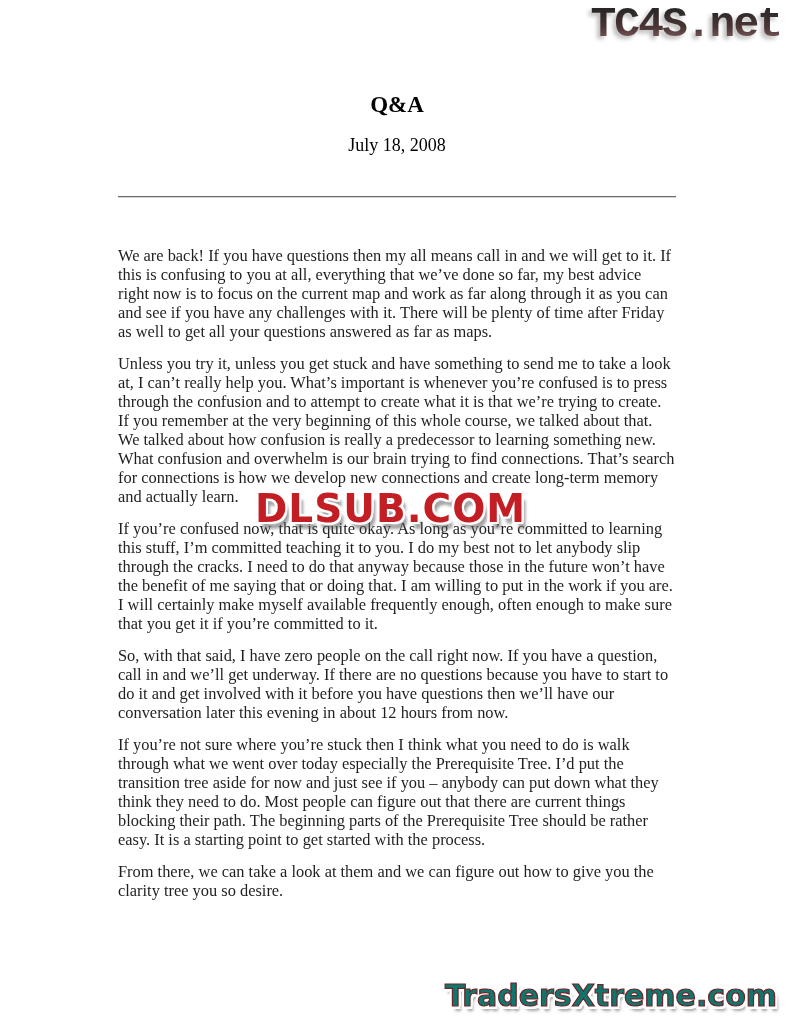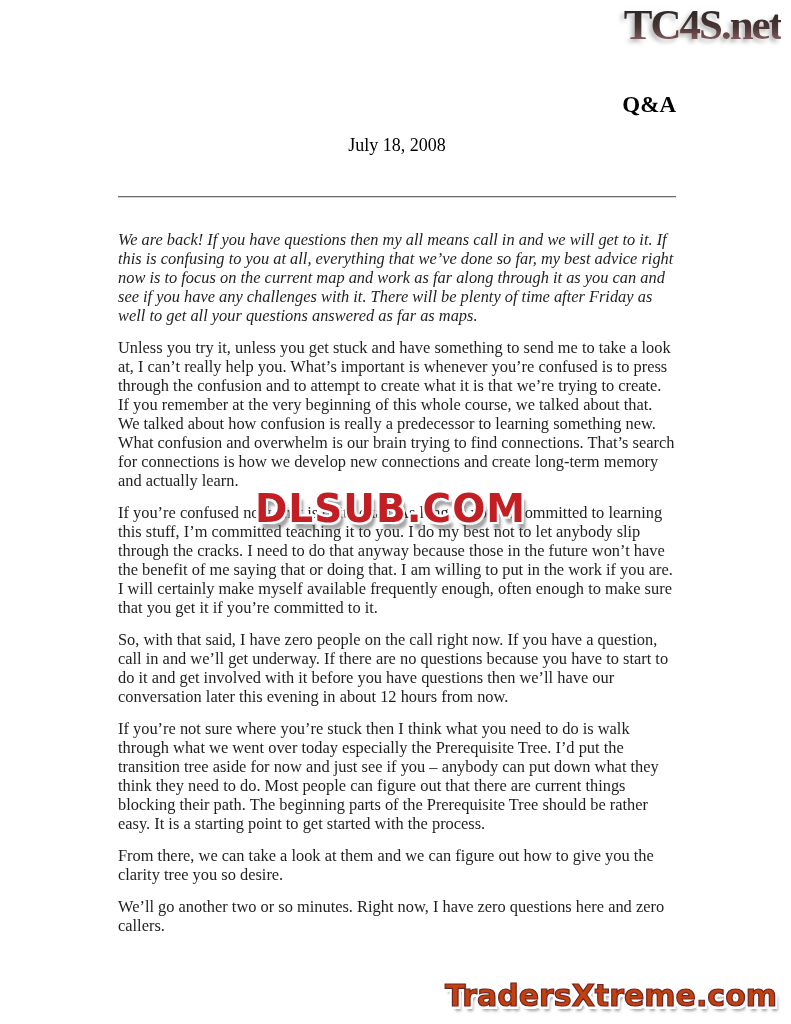--- a/index.html
+++ b/index.html
@@ -13,21 +13,21 @@
     overflow: hidden;
     font-family: "Liberation Serif", serif;
     color: #1f1f1f;
   }
 
   
   .tc4s-logo {
     position: absolute;
     top: 0px;
     right: 10px;
-    font-family: Liberation Serif, serif;
+    font-family: Liberation Mono, monospace;
     font-weight: bold;
     font-size: 43px;
     letter-spacing: -2px;
     color: #463636;
     white-space: nowrap;
   }
   @supports (-webkit-background-clip: text) {
     .tc4s-logo {
       background: linear-gradient(180deg, #242424 12%, #4a3535 55%, #956a6c 92%);
       -webkit-background-clip: text;
@@ -38,21 +38,21 @@
 
   
   .content {
     position: absolute;
     left: 118px;
     top: 0;
     width: 558px;
   }
   .doc-title {
     margin: 92px 0 0 0;
-    text-align: right;
+    text-align: center;
     font-size: 23px;
     font-weight: bold;
     color: #000;
   }
   .doc-date {
     margin-top: 17px;
     text-align: center;
     font-size: 18px;
     color: #000;
   }
@@ -62,21 +62,21 @@
     border: none;
     border-top: 1px solid #6b6b6b;
     border-bottom: 1px solid #d6d6d6;
   }
   .body-text p {
     margin: 0 0 13px 0;
     font-size: 16.4px;
     line-height: 19px;
     text-align: left;
   }
-  .body-text p.first { margin-top: 32px; font-style: italic; }
+  .body-text p.first { margin-top: 48px; }
 
   
   .watermark {
     position: absolute;
     left: 255px;
     top: 486px;
     font-family: "DejaVu Sans", sans-serif;
     font-weight: bold;
     font-size: 39px;
     letter-spacing: 1px;
@@ -92,21 +92,21 @@
 
   
   .txtreme-logo {
     position: absolute;
     top: 978px;
     right: 14px;
     font-family: "DejaVu Sans", sans-serif;
     font-weight: bold;
     font-size: 30px;
     letter-spacing: 0px;
-    color: #c2410c;
+    color: #0f766e;
     -webkit-text-stroke: 1.2px #6d2428;
     white-space: nowrap;
     text-shadow:
       -2.5px -2.5px 0 #ffffff, 2.5px -2.5px 0 #ffffff,
       -2.5px  2.5px 0 #ffffff, 2.5px  2.5px 0 #ffffff,
       -2.5px  0     0 #ffffff, 2.5px  0     0 #ffffff,
        0     -2.5px 0 #ffffff, 0      2.5px 0 #ffffff,
        3px 5px 3px rgba(100,100,100,0.6);
     text-align: right;
   }
@@ -125,21 +125,20 @@
 
     <hr class="rule">
 
     <div class="body-text">
       <p class="first">We are back! If you have questions then my all means call in and we will get to it. If this is confusing to you at all, everything that we’ve done so far, my best advice right now is to focus on the current map and work as far along through it as you can and see if you have any challenges with it. There will be plenty of time after Friday as well to get all your questions answered as far as maps.</p>
       <p>Unless you try it, unless you get stuck and have something to send me to take a look at, I can’t really help you. What’s important is whenever you’re confused is to press through the confusion and to attempt to create what it is that we’re trying to create. If you remember at the very beginning of this whole course, we talked about that. We talked about how confusion is really a predecessor to learning something new. What confusion and overwhelm is our brain trying to find connections. That’s search for connections is how we develop new connections and create long-term memory and actually learn.</p>
       <p>If you’re confused now, that is quite okay. As long as you’re committed to learning this stuff, I’m committed teaching it to you. I do my best not to let anybody slip through the cracks. I need to do that anyway because those in the future won’t have the benefit of me saying that or doing that. I am willing to put in the work if you are. I will certainly make myself available frequently enough, often enough to make sure that you get it if you’re committed to it.</p>
       <p>So, with that said, I have zero people on the call right now. If you have a question, call in and we’ll get underway. If there are no questions because you have to start to do it and get involved with it before you have questions then we’ll have our conversation later this evening in about 12 hours from now.</p>
       <p>If you’re not sure where you’re stuck then I think what you need to do is walk through what we went over today especially the Prerequisite Tree. I’d put the transition tree aside for now and just see if you – anybody can put down what they think they need to do. Most people can figure out that there are current things blocking their path. The beginning parts of the Prerequisite Tree should be rather easy. It is a starting point to get started with the process.</p>
       <p>From there, we can take a look at them and we can figure out how to give you the clarity tree you so desire.</p>
-      <p>We’ll go another two or so minutes. Right now, I have zero questions here and zero callers.</p>
     </div>
   </div>
 
   <div class="watermark">DLSUB.COM</div>
 
   <div class="txtreme-logo">TradersXtreme.com</div>
 
 </div>
 
 </body></html>

